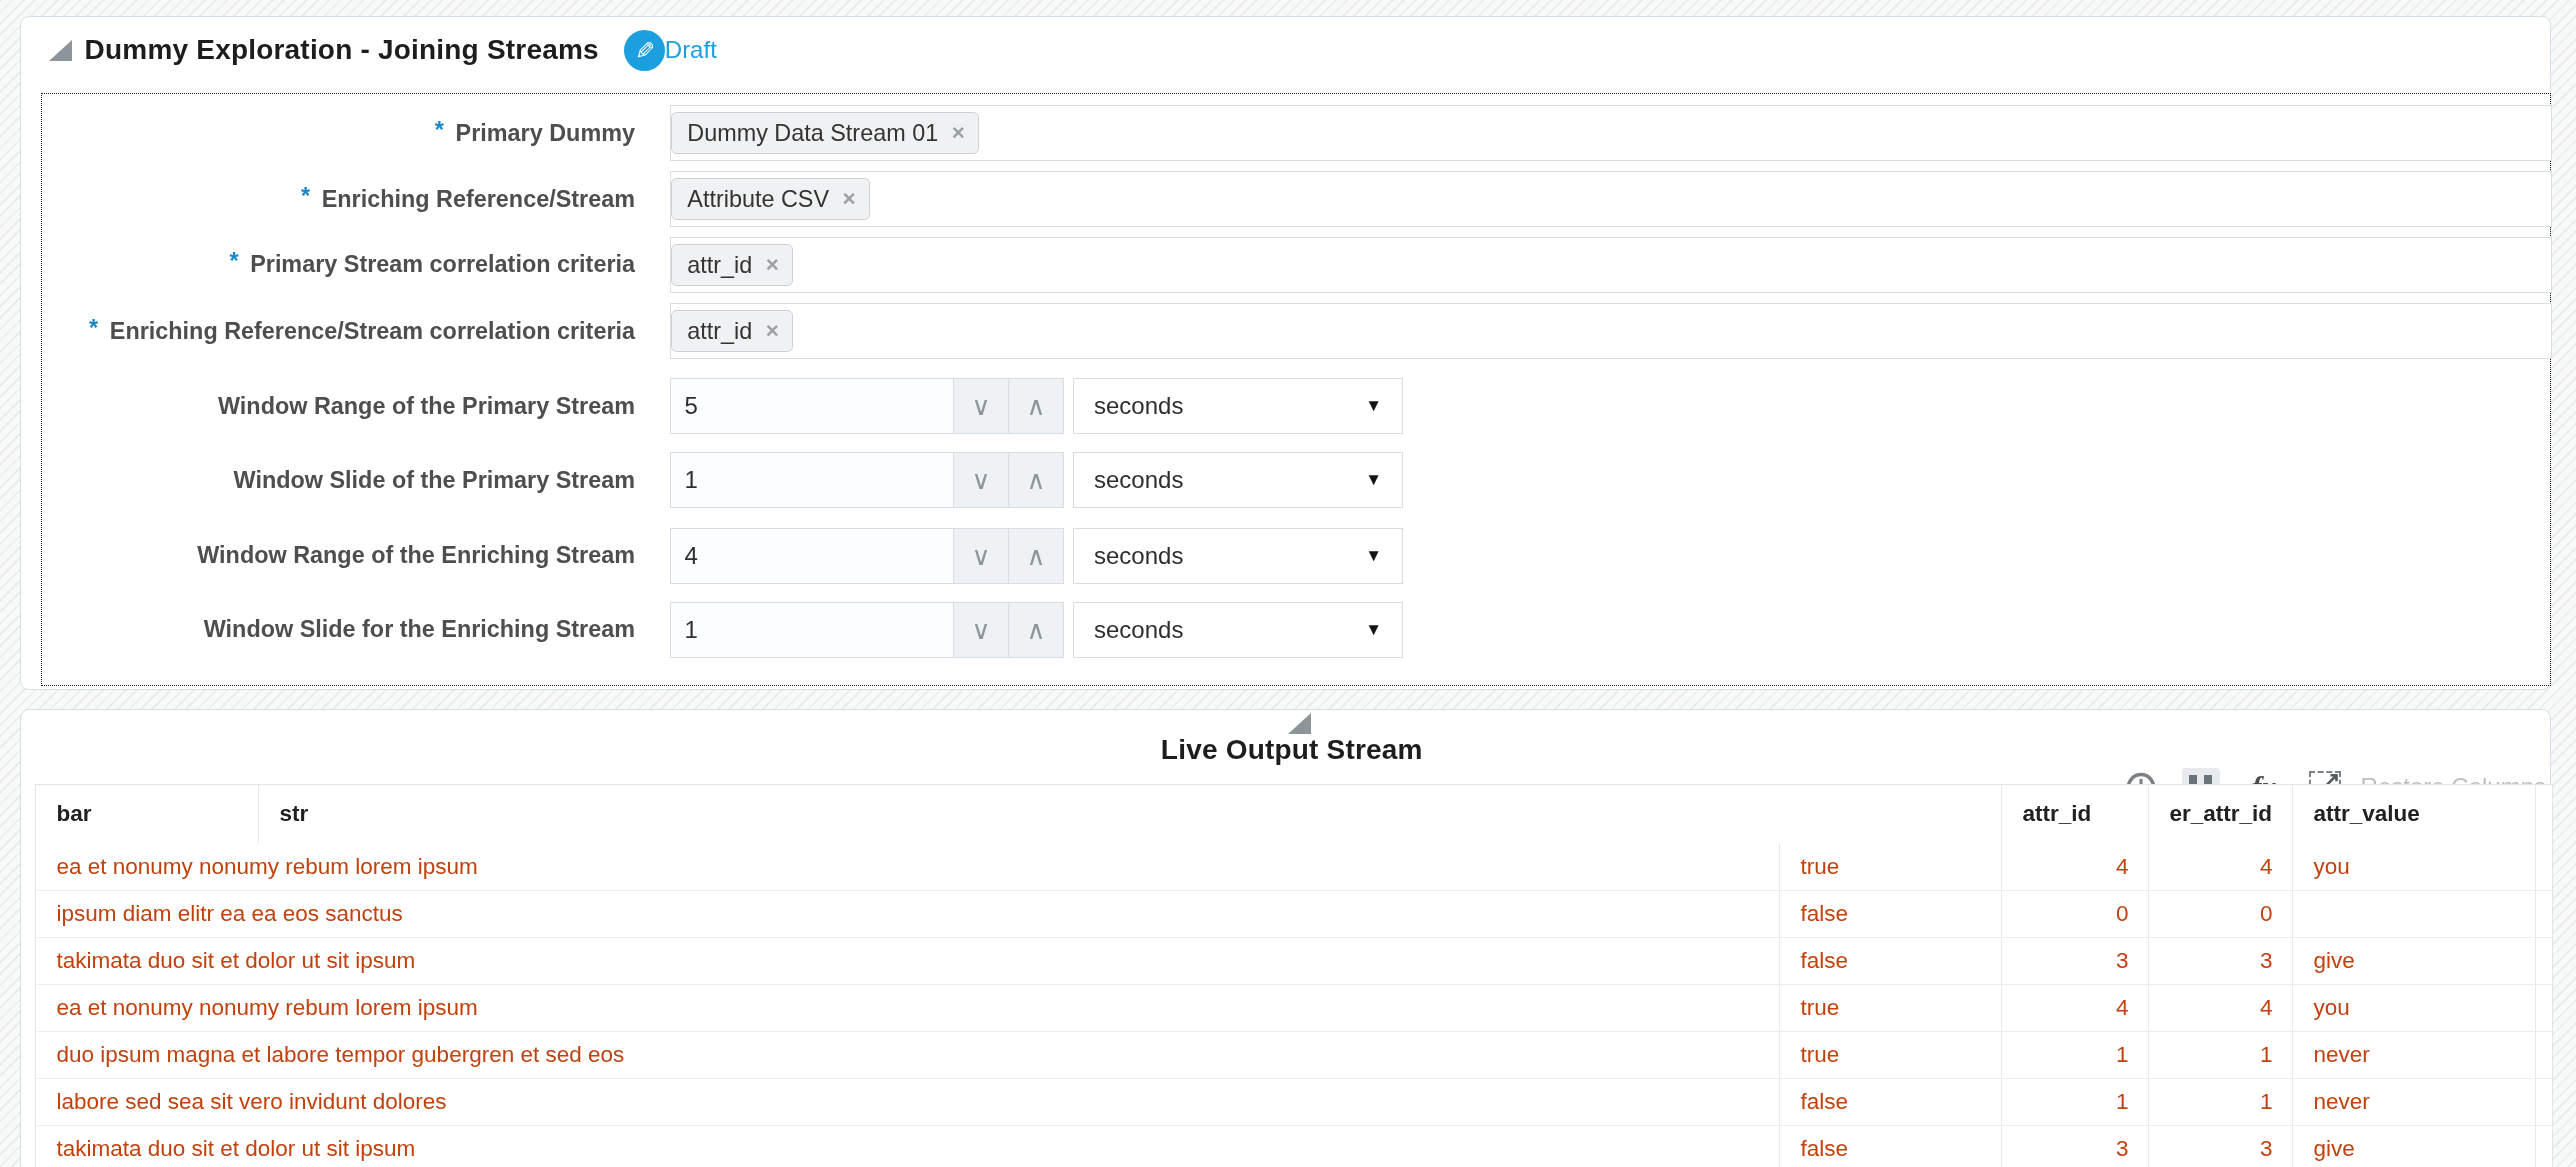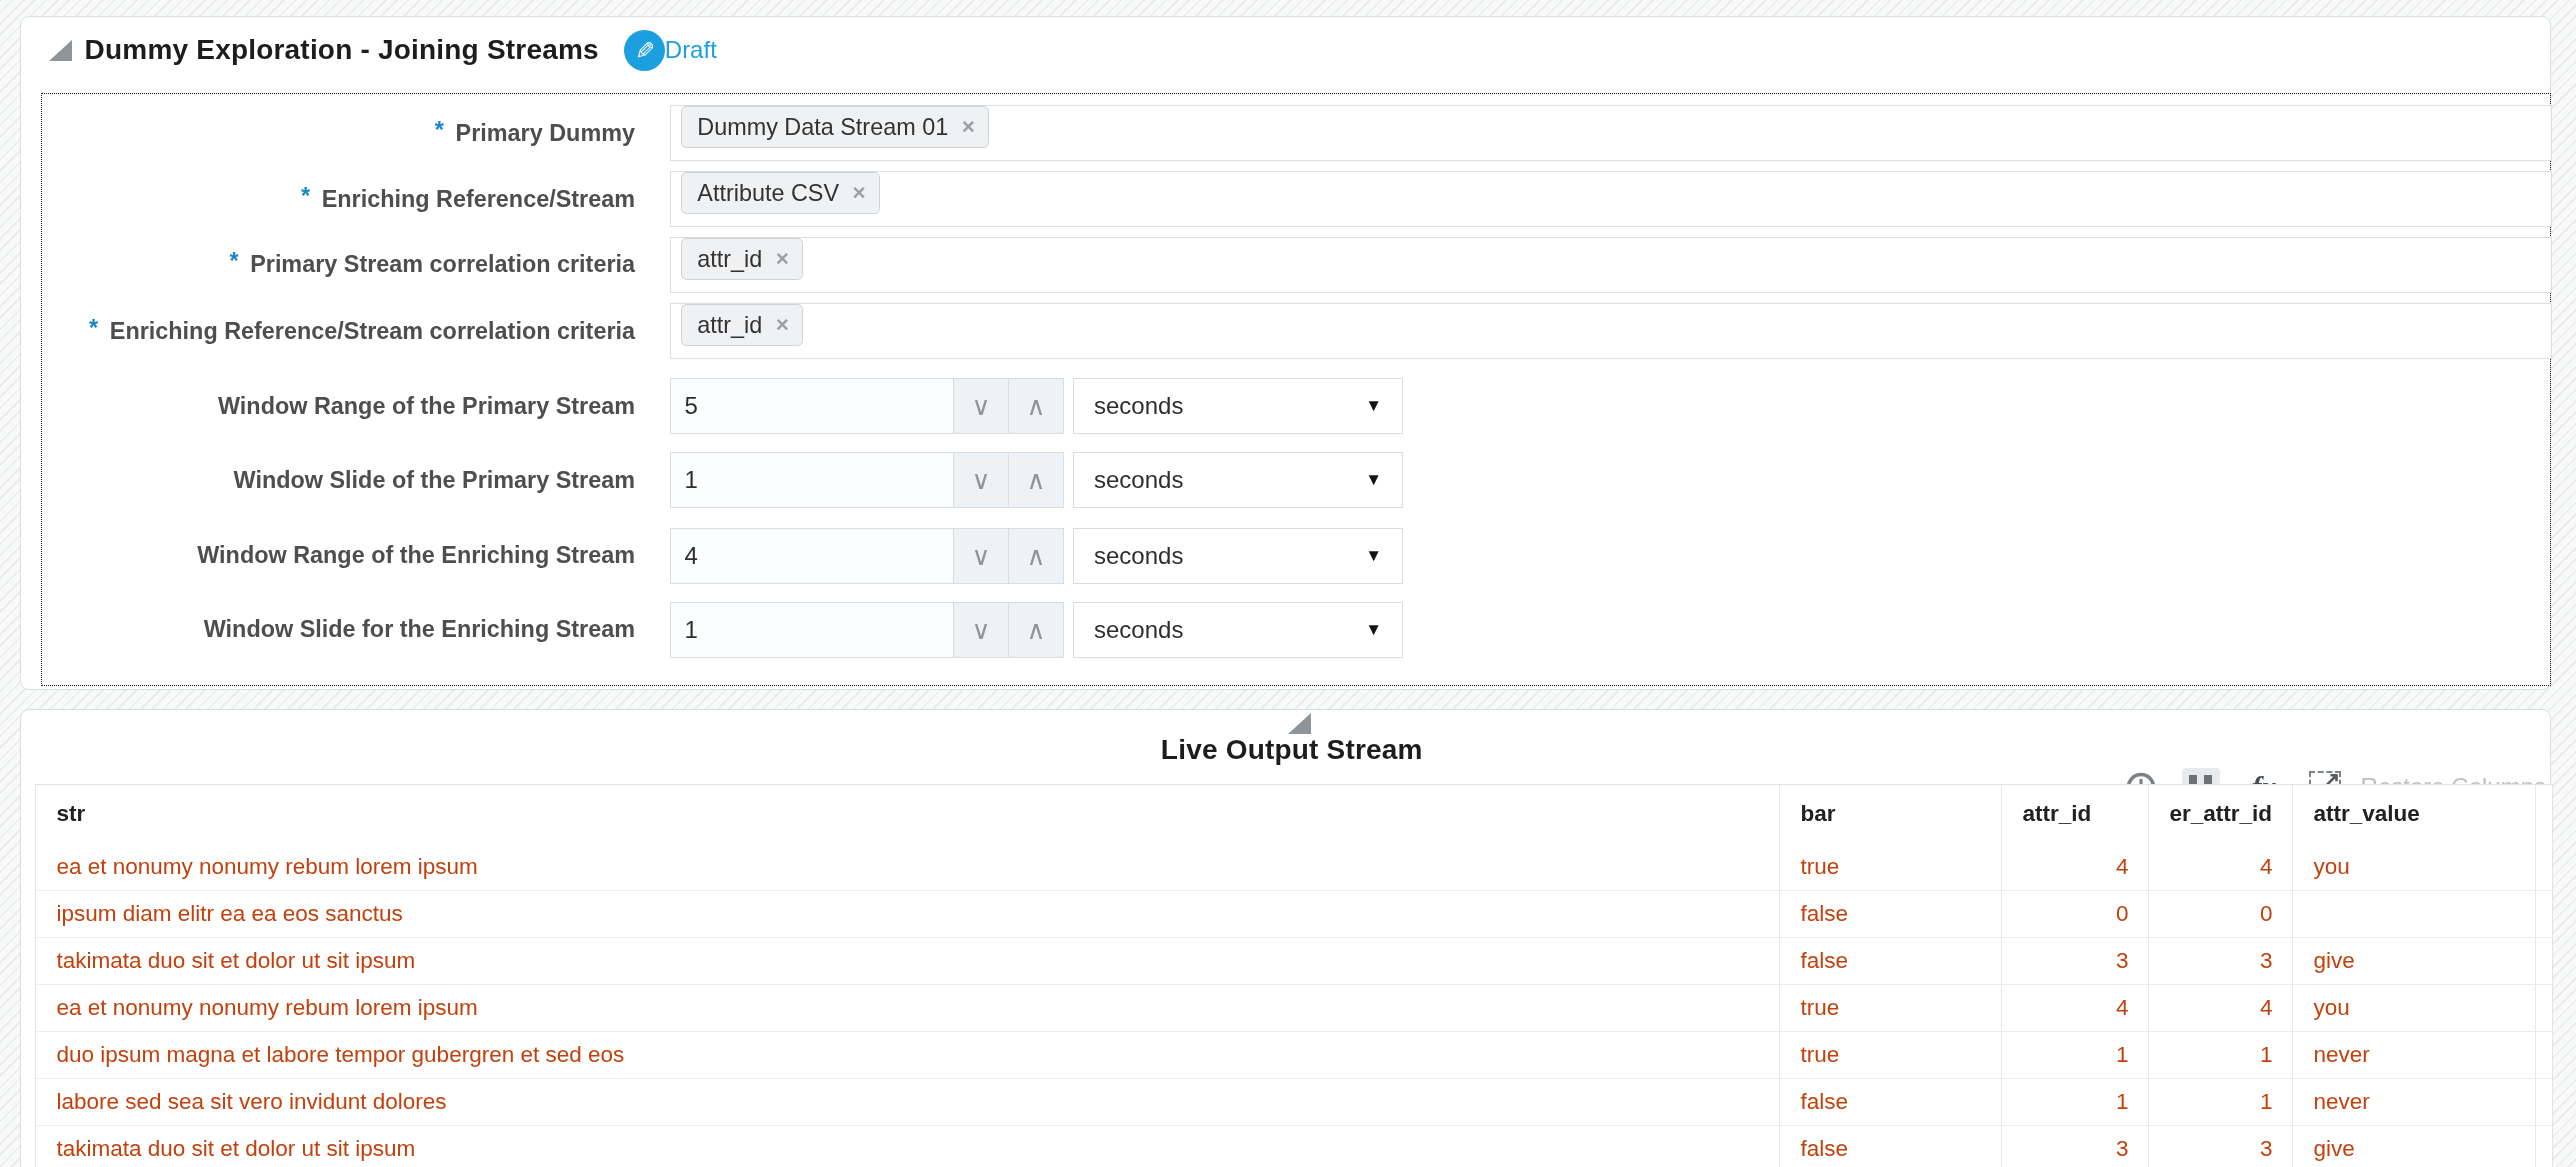--- a/index.html
+++ b/index.html
@@ -19,21 +19,21 @@
   .draft-circle{width:41px;height:41px;border-radius:50%;background:#1b9fde;color:#fff;
     display:flex;align-items:center;justify-content:center;font-size:24px;}
   .draft-circle span{display:inline-block;transform:rotate(90deg);}
   .draft-label{color:#1b9fde;font-size:24px;}
   
   .dropzone{position:absolute;left:20px;top:76px;width:2508px;height:591px;border:1.8px dotted #1f1f1f;}
   
   .flabel{position:absolute;left:0;width:614px;text-align:right;font-size:23.4px;font-weight:bold;color:#4e4e4e;line-height:29px;}
   .star{color:#1787c9;padding-right:11.7px;position:relative;top:-2.7px;}
   .tagfield{position:absolute;left:649px;width:1882px;height:56px;box-sizing:border-box;
-    background:#fff;border:0.9px solid #d9dee3;display:flex;padding-left:10px;}
+    background:#fff;border:0.9px solid #d9dee3;display:flex;align-items:center;}
   .chip{height:40px;background:#f0f1f2;border:0.9px solid #cfd2d5;border-radius:5.4px;
     display:flex;align-items:center;padding:0 13.5px 0 15.3px;font-size:23.4px;color:#333;}
   .chip-x{margin-left:13.5px;color:#9aa1a6;font-weight:bold;font-size:22.5px;cursor:pointer;}
   .spinbox{position:absolute;left:649px;width:394px;height:56px;box-sizing:border-box;
     border:0.9px solid #d7dde2;background:#fcfdfe;display:flex;}
   .spin-val{flex:1;display:flex;align-items:center;padding-left:13.5px;font-size:24px;color:#2e2e2e;}
   .spin-btn{width:54px;border-left:0.9px solid #d7dde2;background:#eff2f4;display:flex;
     align-items:center;justify-content:center;color:#8e969b;font-size:26px;cursor:pointer;}
   .selbox{position:absolute;left:1052px;width:330px;height:56px;box-sizing:border-box;
     border:0.9px solid #d7dde2;background:#fff;display:flex;align-items:center;
@@ -197,22 +197,22 @@
         <div class="tb-icon detach">
           <span class="arrow">↗</span>
           <span class="sq"></span>
         </div>
         <div class="restore">Restore Columns</div>
       </div>
     </div>
 
     <div class="grid">
       <div class="g-row g-head">
+        <div class="g-cell c-bar">bar</div>
         <div class="g-cell c-str">str</div>
-        <div class="g-cell c-bar">bar</div>
         <div class="g-cell c-attr">attr_id</div>
         <div class="g-cell c-erattr">er_attr_id</div>
         <div class="g-cell c-val">attr_value</div>
         <div class="g-cell c-sliver"></div>
       </div>
 
       <div class="g-row g-body" style="border-top:none;">
         <div class="g-cell c-str">ea et nonumy nonumy rebum lorem ipsum</div>
         <div class="g-cell c-bar">true</div>
         <div class="g-cell c-attr num">4</div>

